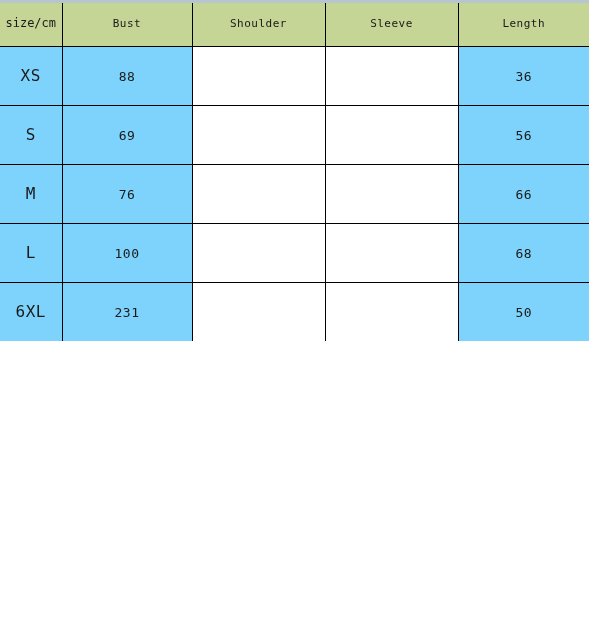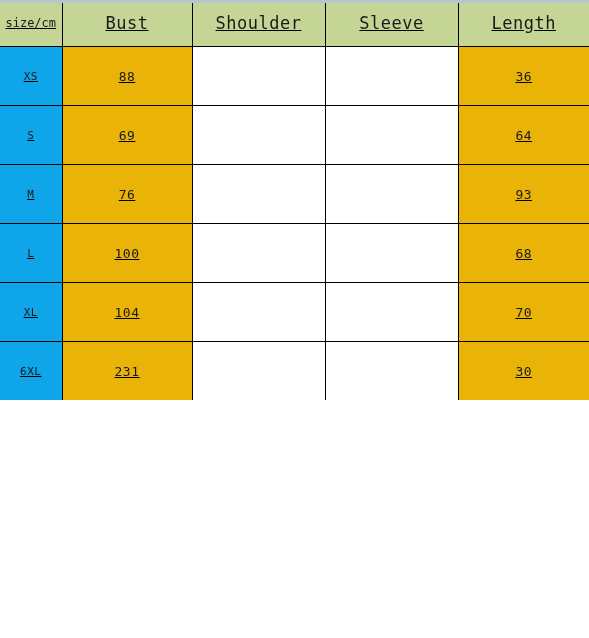--- a/index.html
+++ b/index.html
@@ -34,75 +34,74 @@
     z-index: 5;
   }
 
   table.size-table {
     border-collapse: collapse;
     table-layout: fixed;
     width: 589px;
     margin: 0;
     padding: 6px;
     border-spacing: 0;
-    text-decoration: underline;
   }
 
   table.size-table col.c-size     { width: 62px;  }
   table.size-table col.c-bust     { width: 130px; }
   table.size-table col.c-shoulder { width: 133px; }
   table.size-table col.c-sleeve   { width: 133px; }
   table.size-table col.c-length   { width: 131px; }
 
   table.size-table th,
   table.size-table td {
     border: 1px solid #000000;
     padding: 0;
     margin: 0;
     text-align: center;
     vertical-align: middle;
     font-weight: normal;
     font-size: 13px;
     color: #1a1a1a;
     letter-spacing: 0.5px;
     line-height: 1;
-    background: #eab308;
+    background: #7dd3fc;
   }
 
   
   table.size-table tr > th:first-child,
   table.size-table tr > td:first-child {
     border-left: none;
   }
   table.size-table tr > th:last-child,
   table.size-table tr > td:last-child {
     border-right: none;
   }
   table.size-table thead tr > th {
     border-top: none;
   }
 
   thead tr.header-row th {
     height: 46px;
     background: #c4d596;
-    font-size: 17px;
+    font-size: 11px;
   }
 
   thead tr.header-row th.th-size {
     font-size: 12px;
     letter-spacing: 0;
   }
 
   tbody tr.data-row td {
     height: 58px;
   }
 
   tbody tr.data-row td.cell-size {
-    background: #0ea5e9;
-    font-size: 11px;
+    background: #7dd3fc;
+    font-size: 16px;
   }
 
   tbody tr.data-row td.cell-empty {
     background: #ffffff;
   }
 
   tbody tr.data-row:last-child td {
     border-bottom: none;
   }
 </style>
@@ -136,46 +135,39 @@
           <td class="cell-value">88</td>
           <td class="cell-empty"></td>
           <td class="cell-empty"></td>
           <td class="cell-value">36</td>
         </tr>
         <tr class="data-row">
           <td class="cell-size">S</td>
           <td class="cell-value">69</td>
           <td class="cell-empty"></td>
           <td class="cell-empty"></td>
-          <td class="cell-value">64</td>
+          <td class="cell-value">56</td>
         </tr>
         <tr class="data-row">
           <td class="cell-size">M</td>
           <td class="cell-value">76</td>
           <td class="cell-empty"></td>
           <td class="cell-empty"></td>
-          <td class="cell-value">93</td>
+          <td class="cell-value">66</td>
         </tr>
         <tr class="data-row">
           <td class="cell-size">L</td>
           <td class="cell-value">100</td>
           <td class="cell-empty"></td>
           <td class="cell-empty"></td>
           <td class="cell-value">68</td>
         </tr>
         <tr class="data-row">
-          <td class="cell-size">XL</td>
-          <td class="cell-value">104</td>
-          <td class="cell-empty"></td>
-          <td class="cell-empty"></td>
-          <td class="cell-value">70</td>
-        </tr>
-        <tr class="data-row">
           <td class="cell-size">6XL</td>
           <td class="cell-value">231</td>
           <td class="cell-empty"></td>
           <td class="cell-empty"></td>
-          <td class="cell-value">30</td>
+          <td class="cell-value">50</td>
         </tr>
       </tbody>
   </table>
 
 </div>
 
 </body></html>

